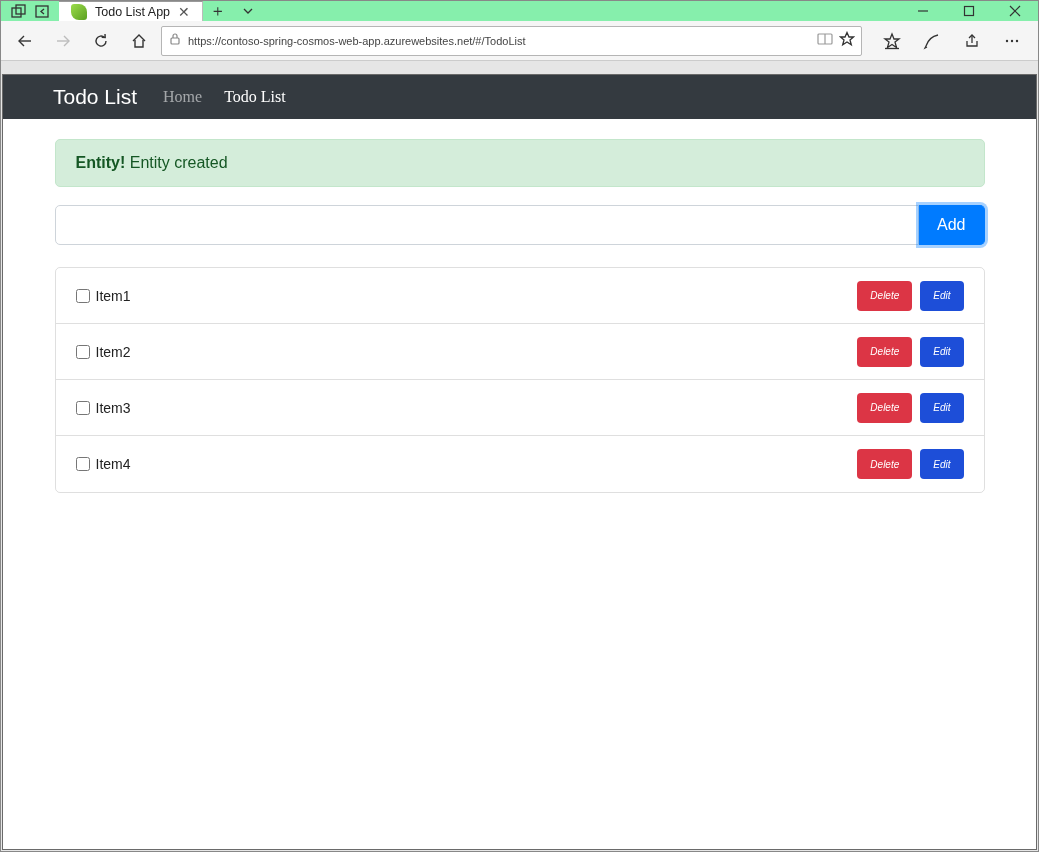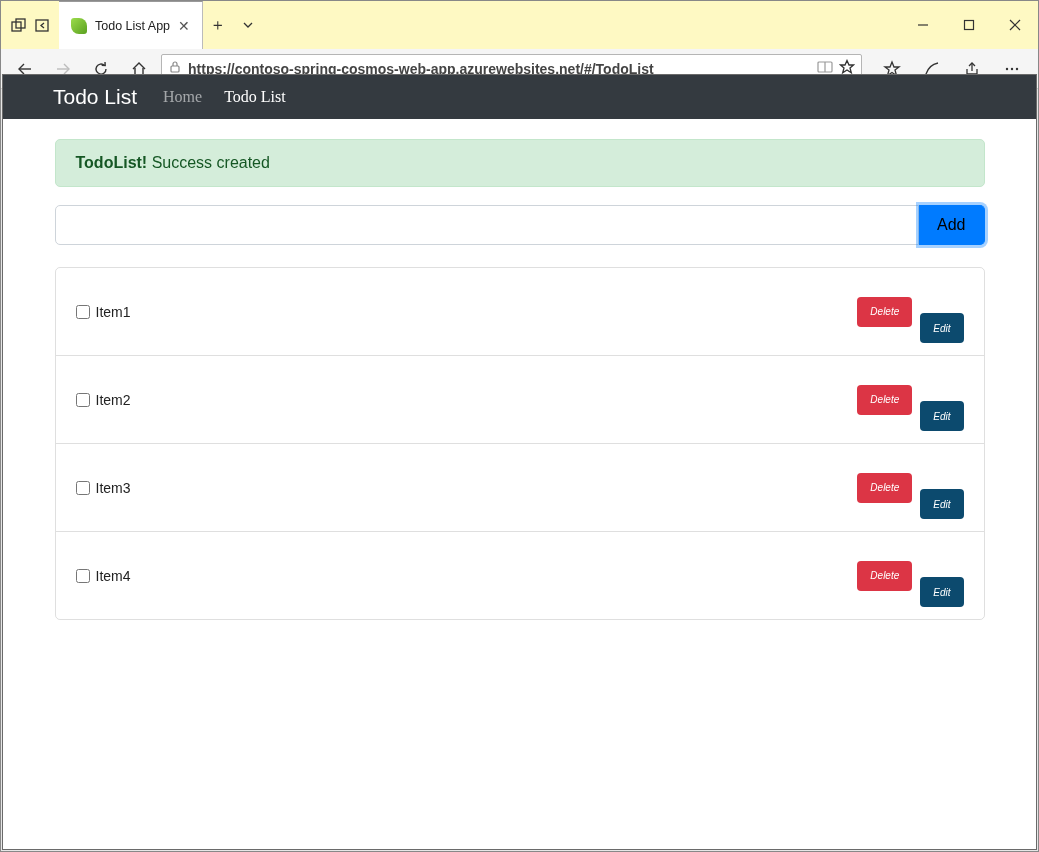--- a/index.html
+++ b/index.html
@@ -7,22 +7,22 @@
   body {
     font-family: "Segoe UI", Tahoma, sans-serif;
     background: #e6e6e6;
     width: 1039px;
     height: 852px;
     overflow: hidden;
     border: 1px solid #888;
   }
   
   .browser-titlebar {
-    height: 48px;
-    background: #fef9c3;
+    height: 20px;
+    background: #86efac;
     display: flex;
     align-items: stretch;
     font-size: 12px;
     text-align: center;
   }
   .tb-left-icons { display:flex; align-items:center; gap:6px; padding:0 8px; }
   .tb-icon { width:18px; height:18px; display:flex; align-items:center; justify-content:center; color:#333; }
   .tab {
     background:#fff;
     display:flex;
@@ -58,21 +58,21 @@
     height:30px;
     background:#fff;
     border:1px solid #b5b5b5;
     border-radius:2px;
     display:flex;
     align-items:center;
     padding:0 6px;
     gap:6px;
   }
   .url-input {
-    flex:1; border:none; outline:none; font-size:14px; color:#444;font-weight:bold;
+    flex:1; border:none; outline:none; font-size:11px; color:#444;
   }
   .tool-right { display:flex; align-items:center; gap:4px; padding-left:6px;}
   .tool-right .nav-btn { width:36px; }
 
   
   .viewport { position:absolute; top:74px; left:2px; right:2px; bottom:2px; background:#fff; overflow:auto; border:1px solid #6a6a6a; }
 
   
   .app-nav {
     background:#343a40;
@@ -108,21 +108,21 @@
     border:1px solid #ced4da;
     border-radius:5px 0 0 5px;
     padding:0 12px;
     font-size:16px;
     outline:none;
   }
   .add-btn {
     height:40px;
     padding:0 18px;
     background:#007bff;
-    color:#000000;
+    color:#ffffff;
     border:1px solid #007bff;
     border-left:none;
     border-radius:0 5px 5px 0;
     font-size:16px;
     cursor:pointer;
     box-shadow:0 0 0 3px rgba(0,123,255,0.35);
   }
 
   .list-group { border:1px solid rgba(0,0,0,0.125); border-radius:5px; }
   .list-item {
@@ -131,21 +131,21 @@
     padding:12px 20px;
     border-bottom:1px solid rgba(0,0,0,0.125);
     min-height:56px;
   }
   .list-item:last-child { border-bottom:none; }
   .chk { width:14px; height:14px; margin-right:6px; }
   .item-label { font-size:14px; color:#222; flex:0 0 auto; }
   .item-spacer { flex:1; }
   .btn { height:30px; padding:0 12px; font-size:10px; border-radius:4px; border:1px solid transparent; color:#fff; cursor:pointer;font-style:italic; }
   .btn-danger { background:#dc3545; margin-right:8px; }
-  .btn-success { background:#0c4a6e;margin-top:33px; }
+  .btn-success { background:#1d4ed8; }
 </style>
 </head>
 <body>
 
 <div class="browser-titlebar">
   <div class="tb-left-icons">
     <div class="tb-icon">
       <svg width="15" height="15" viewBox="0 0 15 15" fill="none" stroke="#333" stroke-width="1.3">
           <rect x="1" y="4" width="9" height="9"></rect>
           <rect x="5" y="1" width="9" height="9"></rect>
@@ -272,21 +272,21 @@
 
   <div class="app-nav">
     <span class="brand">Todo List</span>
     <a class="nav-link">Home</a>
     <a class="nav-link active">Todo List</a>
   </div>
 
   <div class="container">
 
     <div class="alert-success">
-      <b>TodoList!</b><span> Success created</span>
+      <b>Entity!</b><span> Entity created</span>
     </div>
 
     <div class="add-row">
       <input class="add-input" value="" style="">
       <button class="add-btn">Add</button>
     </div>
 
     <div class="list-group" id="todo-list">
 
     <div class="list-item">

